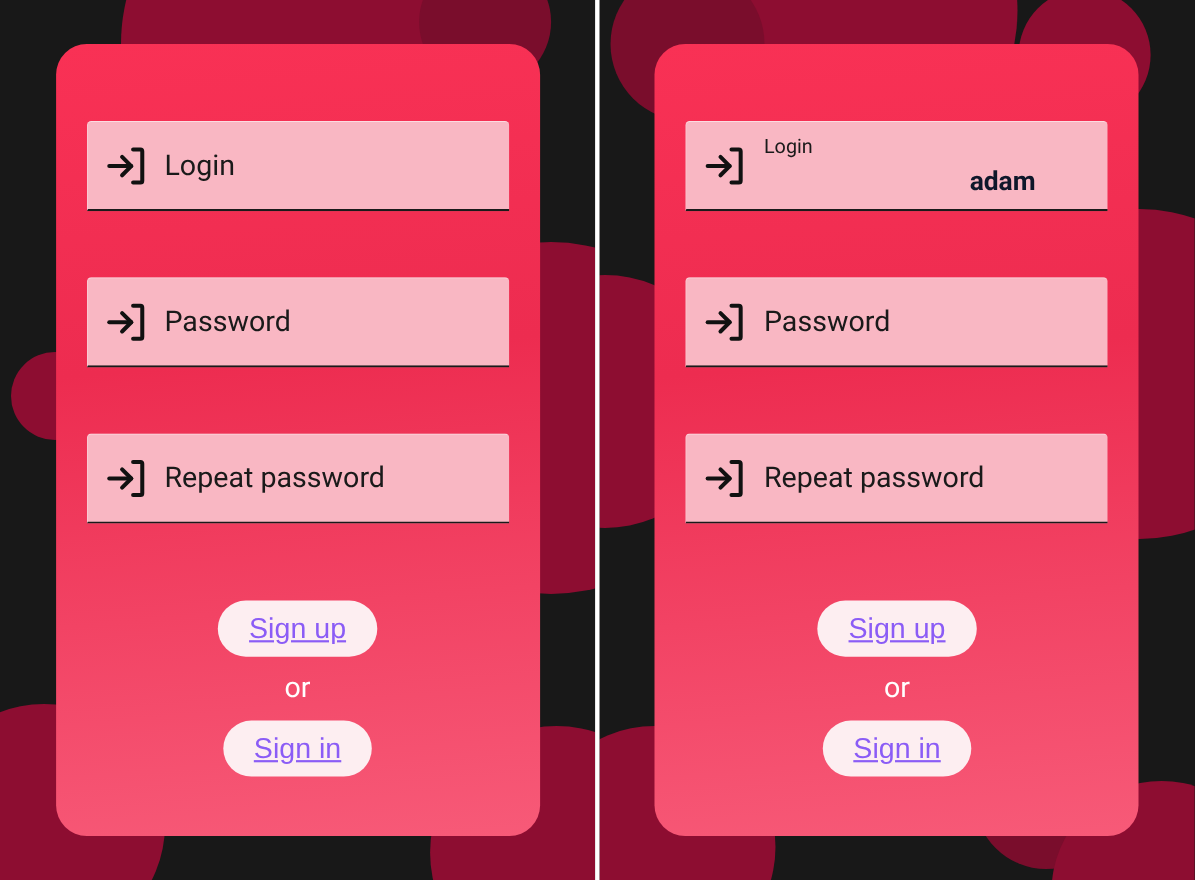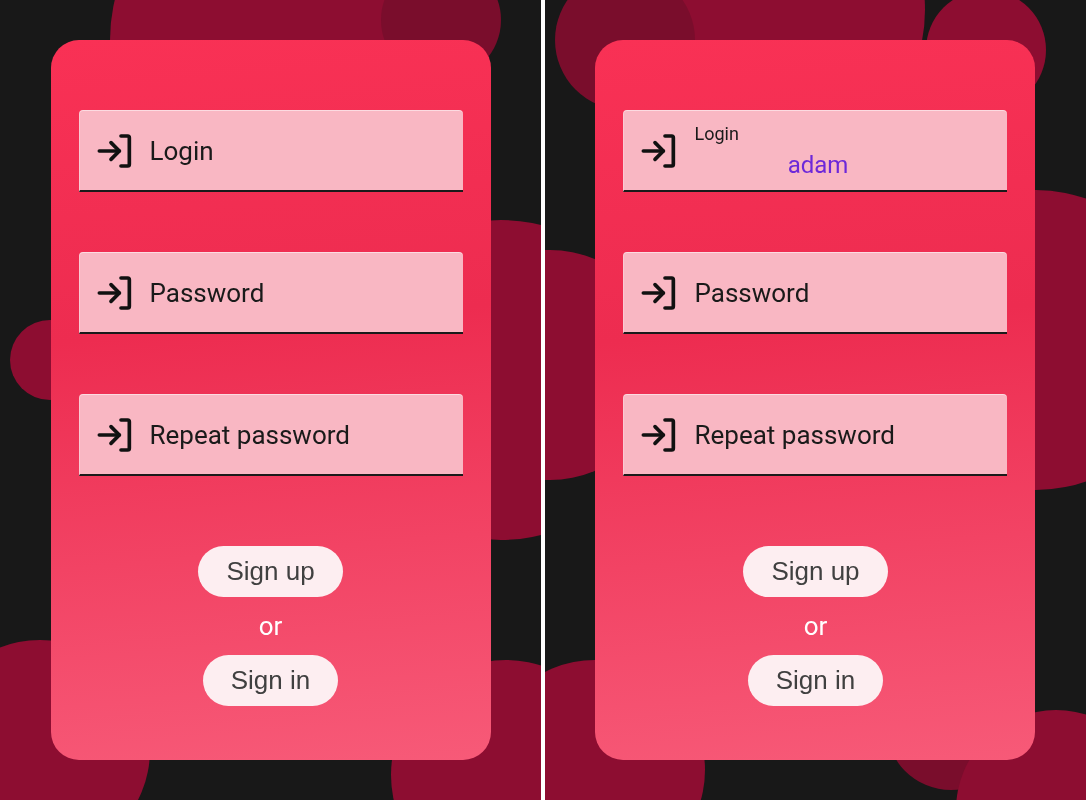--- a/index.html
+++ b/index.html
@@ -103,41 +103,43 @@
       flex: 1;
     }
     .field.filled .float-label {
       font-size: 18px;
       color: #1a1a1a;
       line-height: 1;
       margin-bottom: 10px;
     }
     .field.filled .value {
       font-size: 24px;
-      color: #6d28d9;
-      text-align: center;
+      color: #0f172a;
+      text-align: right;
       line-height: 1;
       padding-right: 50px;
+      font-weight: bold;
     }
     .actions {
       display: flex;
       flex-direction: column;
       align-items: center;
       gap: 14px;
       margin-top: 10px;
     }
     .btn {
       background: #fdeef1;
-      color: #404040;
+      color: #8b5cf6;
       border: none;
       border-radius: 999px;
       padding: 10px 28px;
       font-size: 26px;
       font-weight: 400;
       cursor: pointer;
+      text-decoration: underline;
     }
     .or {
       color: #fff;
       font-size: 26px;
       text-align: center;
     }
   </style>
 </head>
 <body>
 

